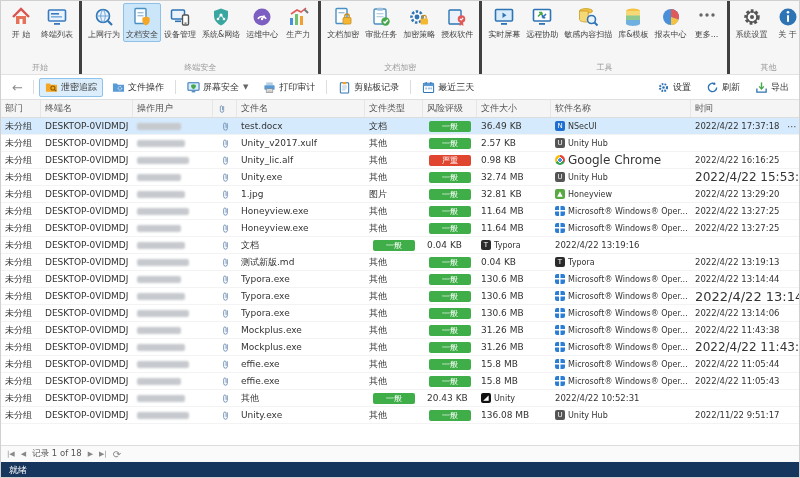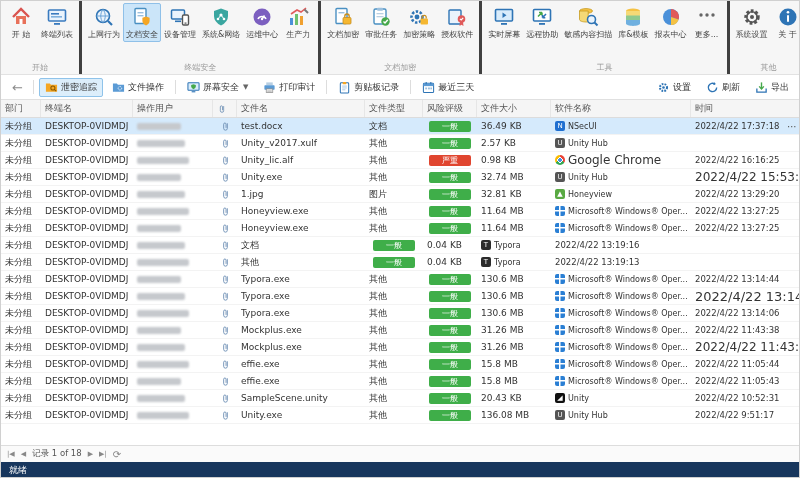--- a/index.html
+++ b/index.html
@@ -615,20 +615,21 @@
         <span class="td">未分组</span>
         <span class="td">DESKTOP-0VIDMDJ</span>
         <span class="td"><span class="redacted" style="width:52px"></span></span>
         <span class="td center">
           <span class="icon" style="width:11px;height:11px">
             <svg viewBox="0 0 10 12">
               <path d="M7 2.5 V8 A2 2 0 0 1 3 8 V3.5 A1.3 1.3 0 0 1 5.6 3.5 V7.5" fill="none" stroke="#6d8fb5" stroke-width="1"></path>
             </svg>
           </span>
         </span>
+        <span class="td">测试新版.md</span>
         <span class="td">其他</span>
         <span class="td center">
           <span class="badge" style="background:var(--risk-g)">一般</span>
         </span>
         <span class="td">0.04 KB</span>
         <span class="td flexc">
           <span class="swicon" style="background:#2b2b2b">T</span>
           <span style="overflow:hidden;white-space:nowrap;font-size:8px">Typora</span>
         </span>
         <span class="td" style="font-size:8.5px">2022/4/22 13:19:13</span>
@@ -798,21 +799,20 @@
         <span class="td">未分组</span>
         <span class="td">DESKTOP-0VIDMDJ</span>
         <span class="td"><span class="redacted" style="width:48px"></span></span>
         <span class="td center">
           <span class="icon" style="width:11px;height:11px">
             <svg viewBox="0 0 10 12">
               <path d="M7 2.5 V8 A2 2 0 0 1 3 8 V3.5 A1.3 1.3 0 0 1 5.6 3.5 V7.5" fill="none" stroke="#6d8fb5" stroke-width="1"></path>
             </svg>
           </span>
         </span>
-        <span class="td">SampleScene.unity</span>
         <span class="td">其他</span>
         <span class="td center">
           <span class="badge" style="background:var(--risk-g)">一般</span>
         </span>
         <span class="td">20.43 KB</span>
         <span class="td flexc">
           <span class="swicon" style="background:#111">◢</span>
           <span style="overflow:hidden;white-space:nowrap;font-size:8px">Unity</span>
         </span>
         <span class="td" style="font-size:8.5px">2022/4/22 10:52:31</span>
@@ -831,21 +831,21 @@
         <span class="td">Unity.exe</span>
         <span class="td">其他</span>
         <span class="td center">
           <span class="badge" style="background:var(--risk-g)">一般</span>
         </span>
         <span class="td">136.08 MB</span>
         <span class="td flexc">
           <span class="swicon" style="background:#555">U</span>
           <span style="overflow:hidden;white-space:nowrap;font-size:8px">Unity Hub</span>
         </span>
-        <span class="td" style="font-size:8.5px">2022/4/22 9:51:17</span>
+        <span class="td" style="font-size:8.5px">2022/11/22 9:51:17</span>
       </div>
     </div>
   <div class="pager" id="pager">
       <span class="pbtn">|◀</span>
       <span class="pbtn">◀</span>
       <span class="plabel">记录 1 of 18</span>
       <span class="pbtn">▶</span>
       <span class="pbtn">▶|</span>
       <span class="pbtn" style="font-size:10px">⟳</span>
     </div>

